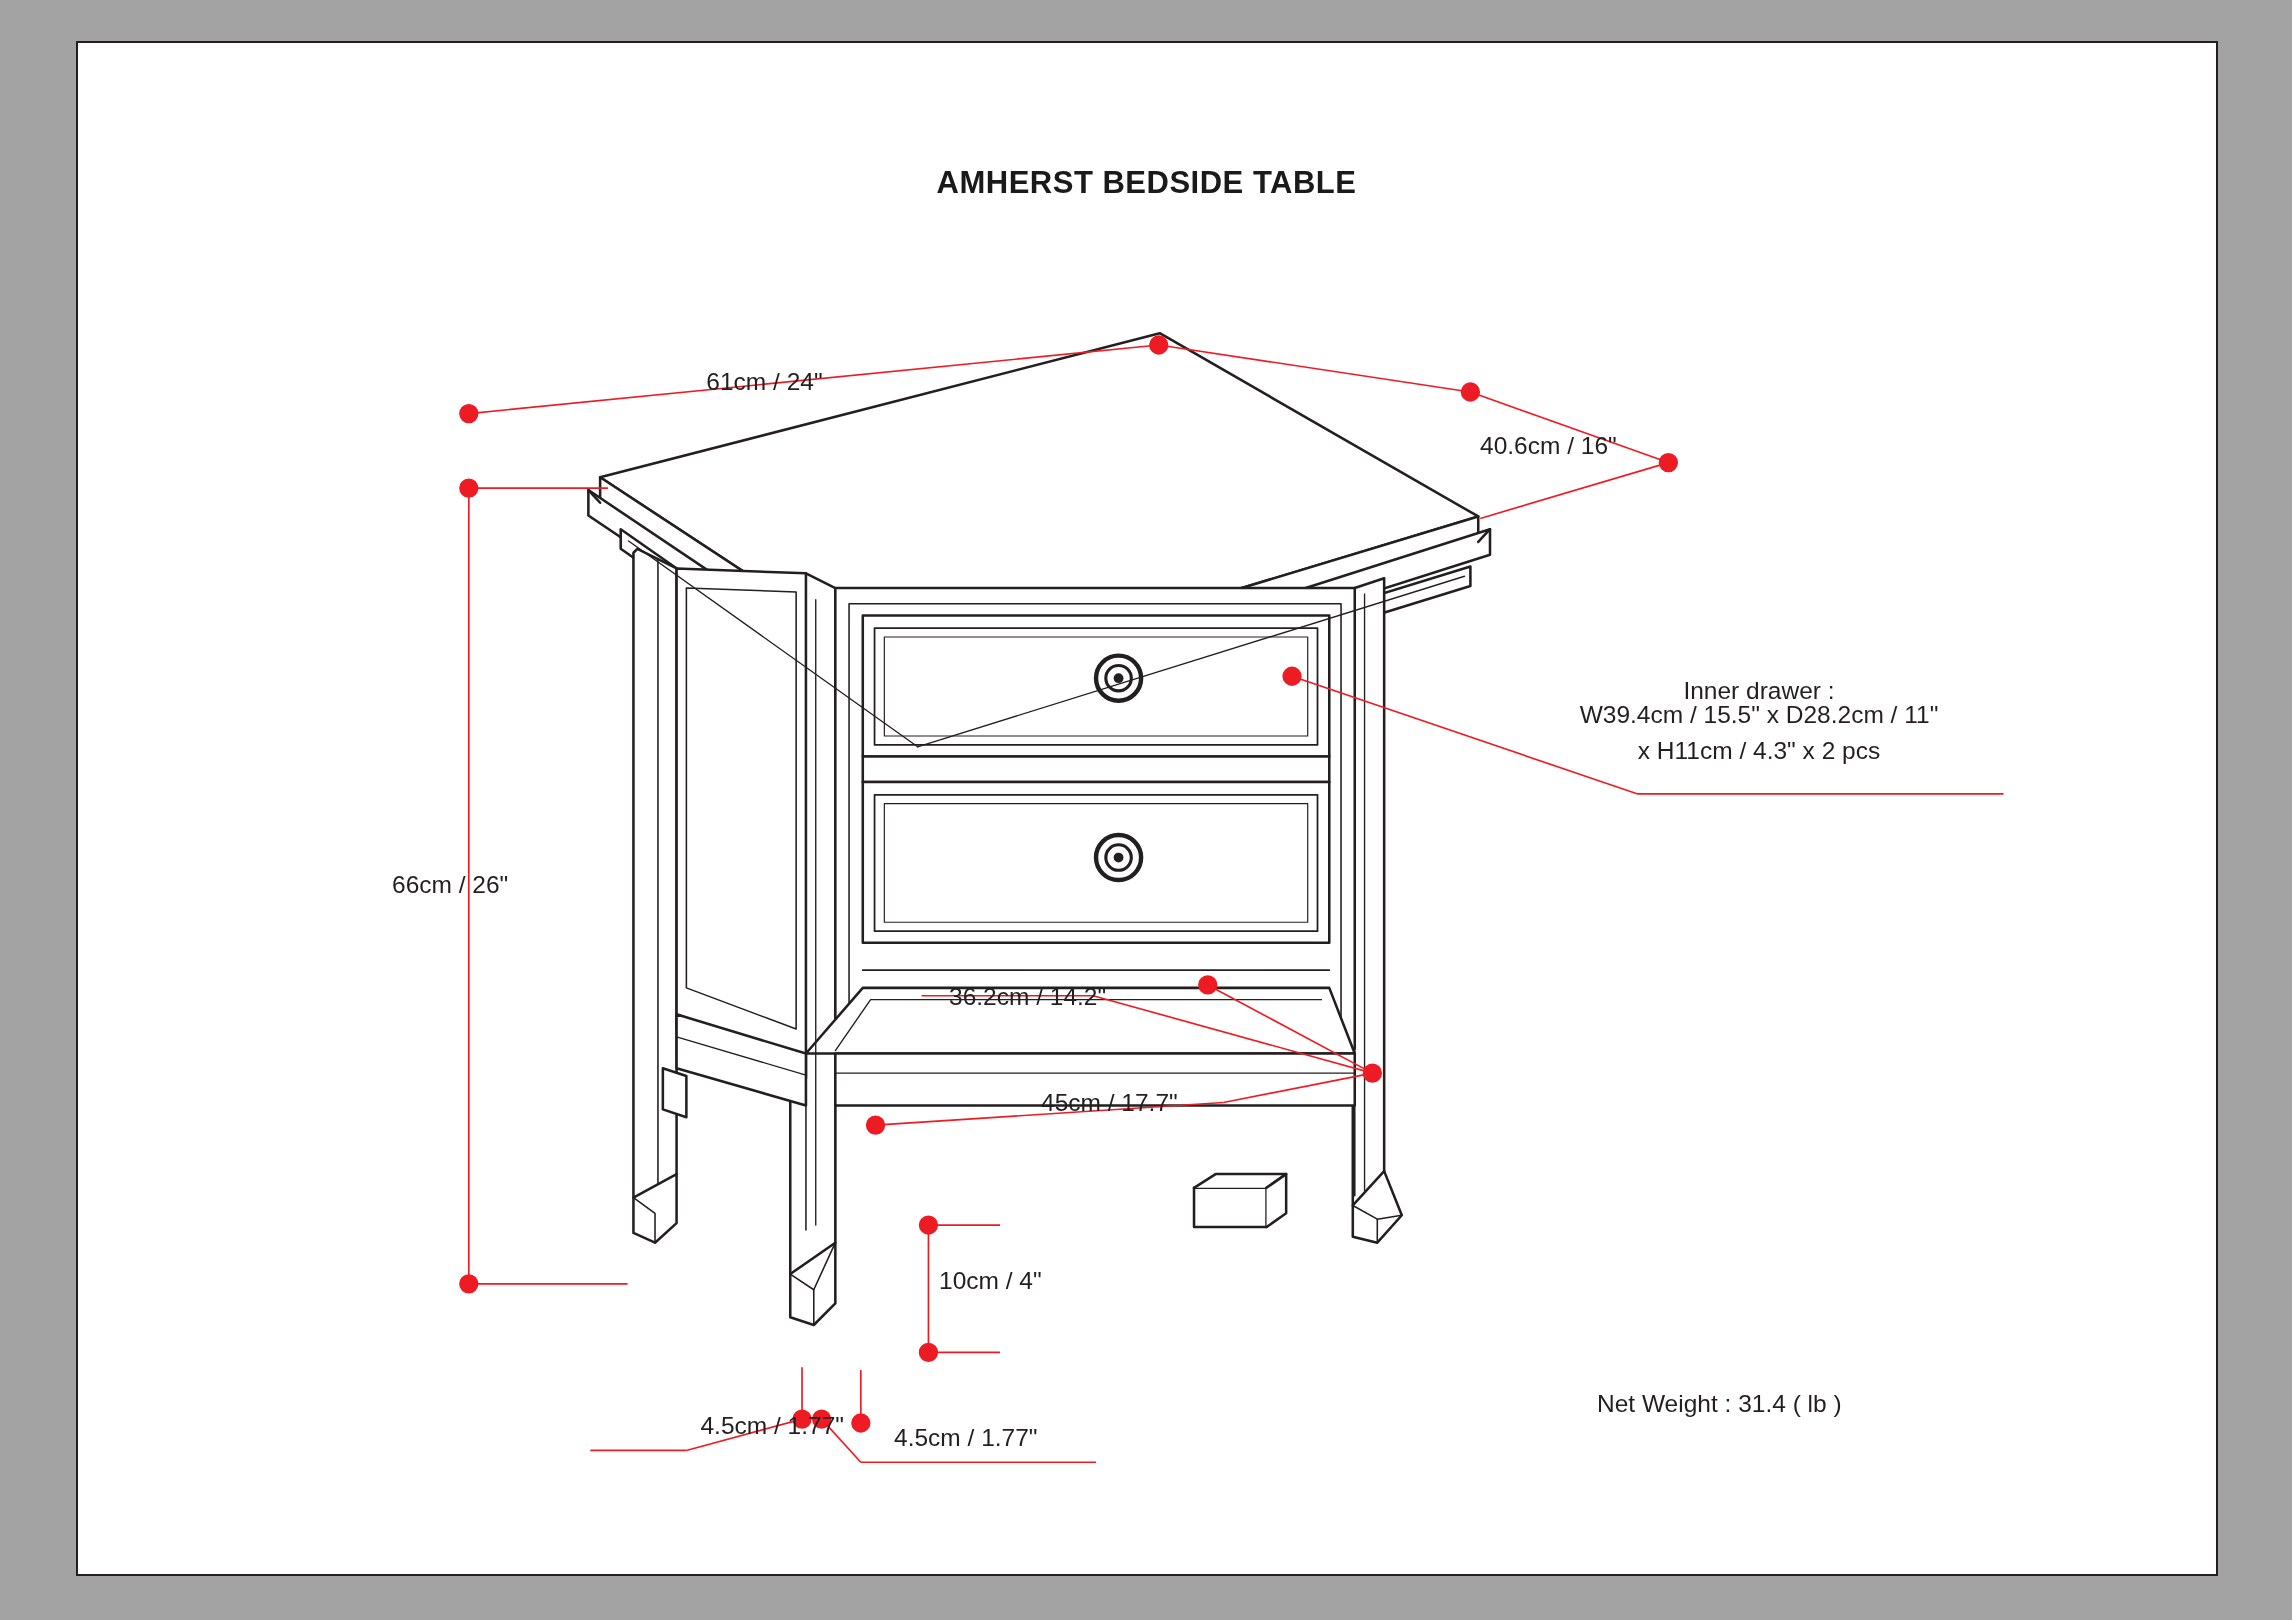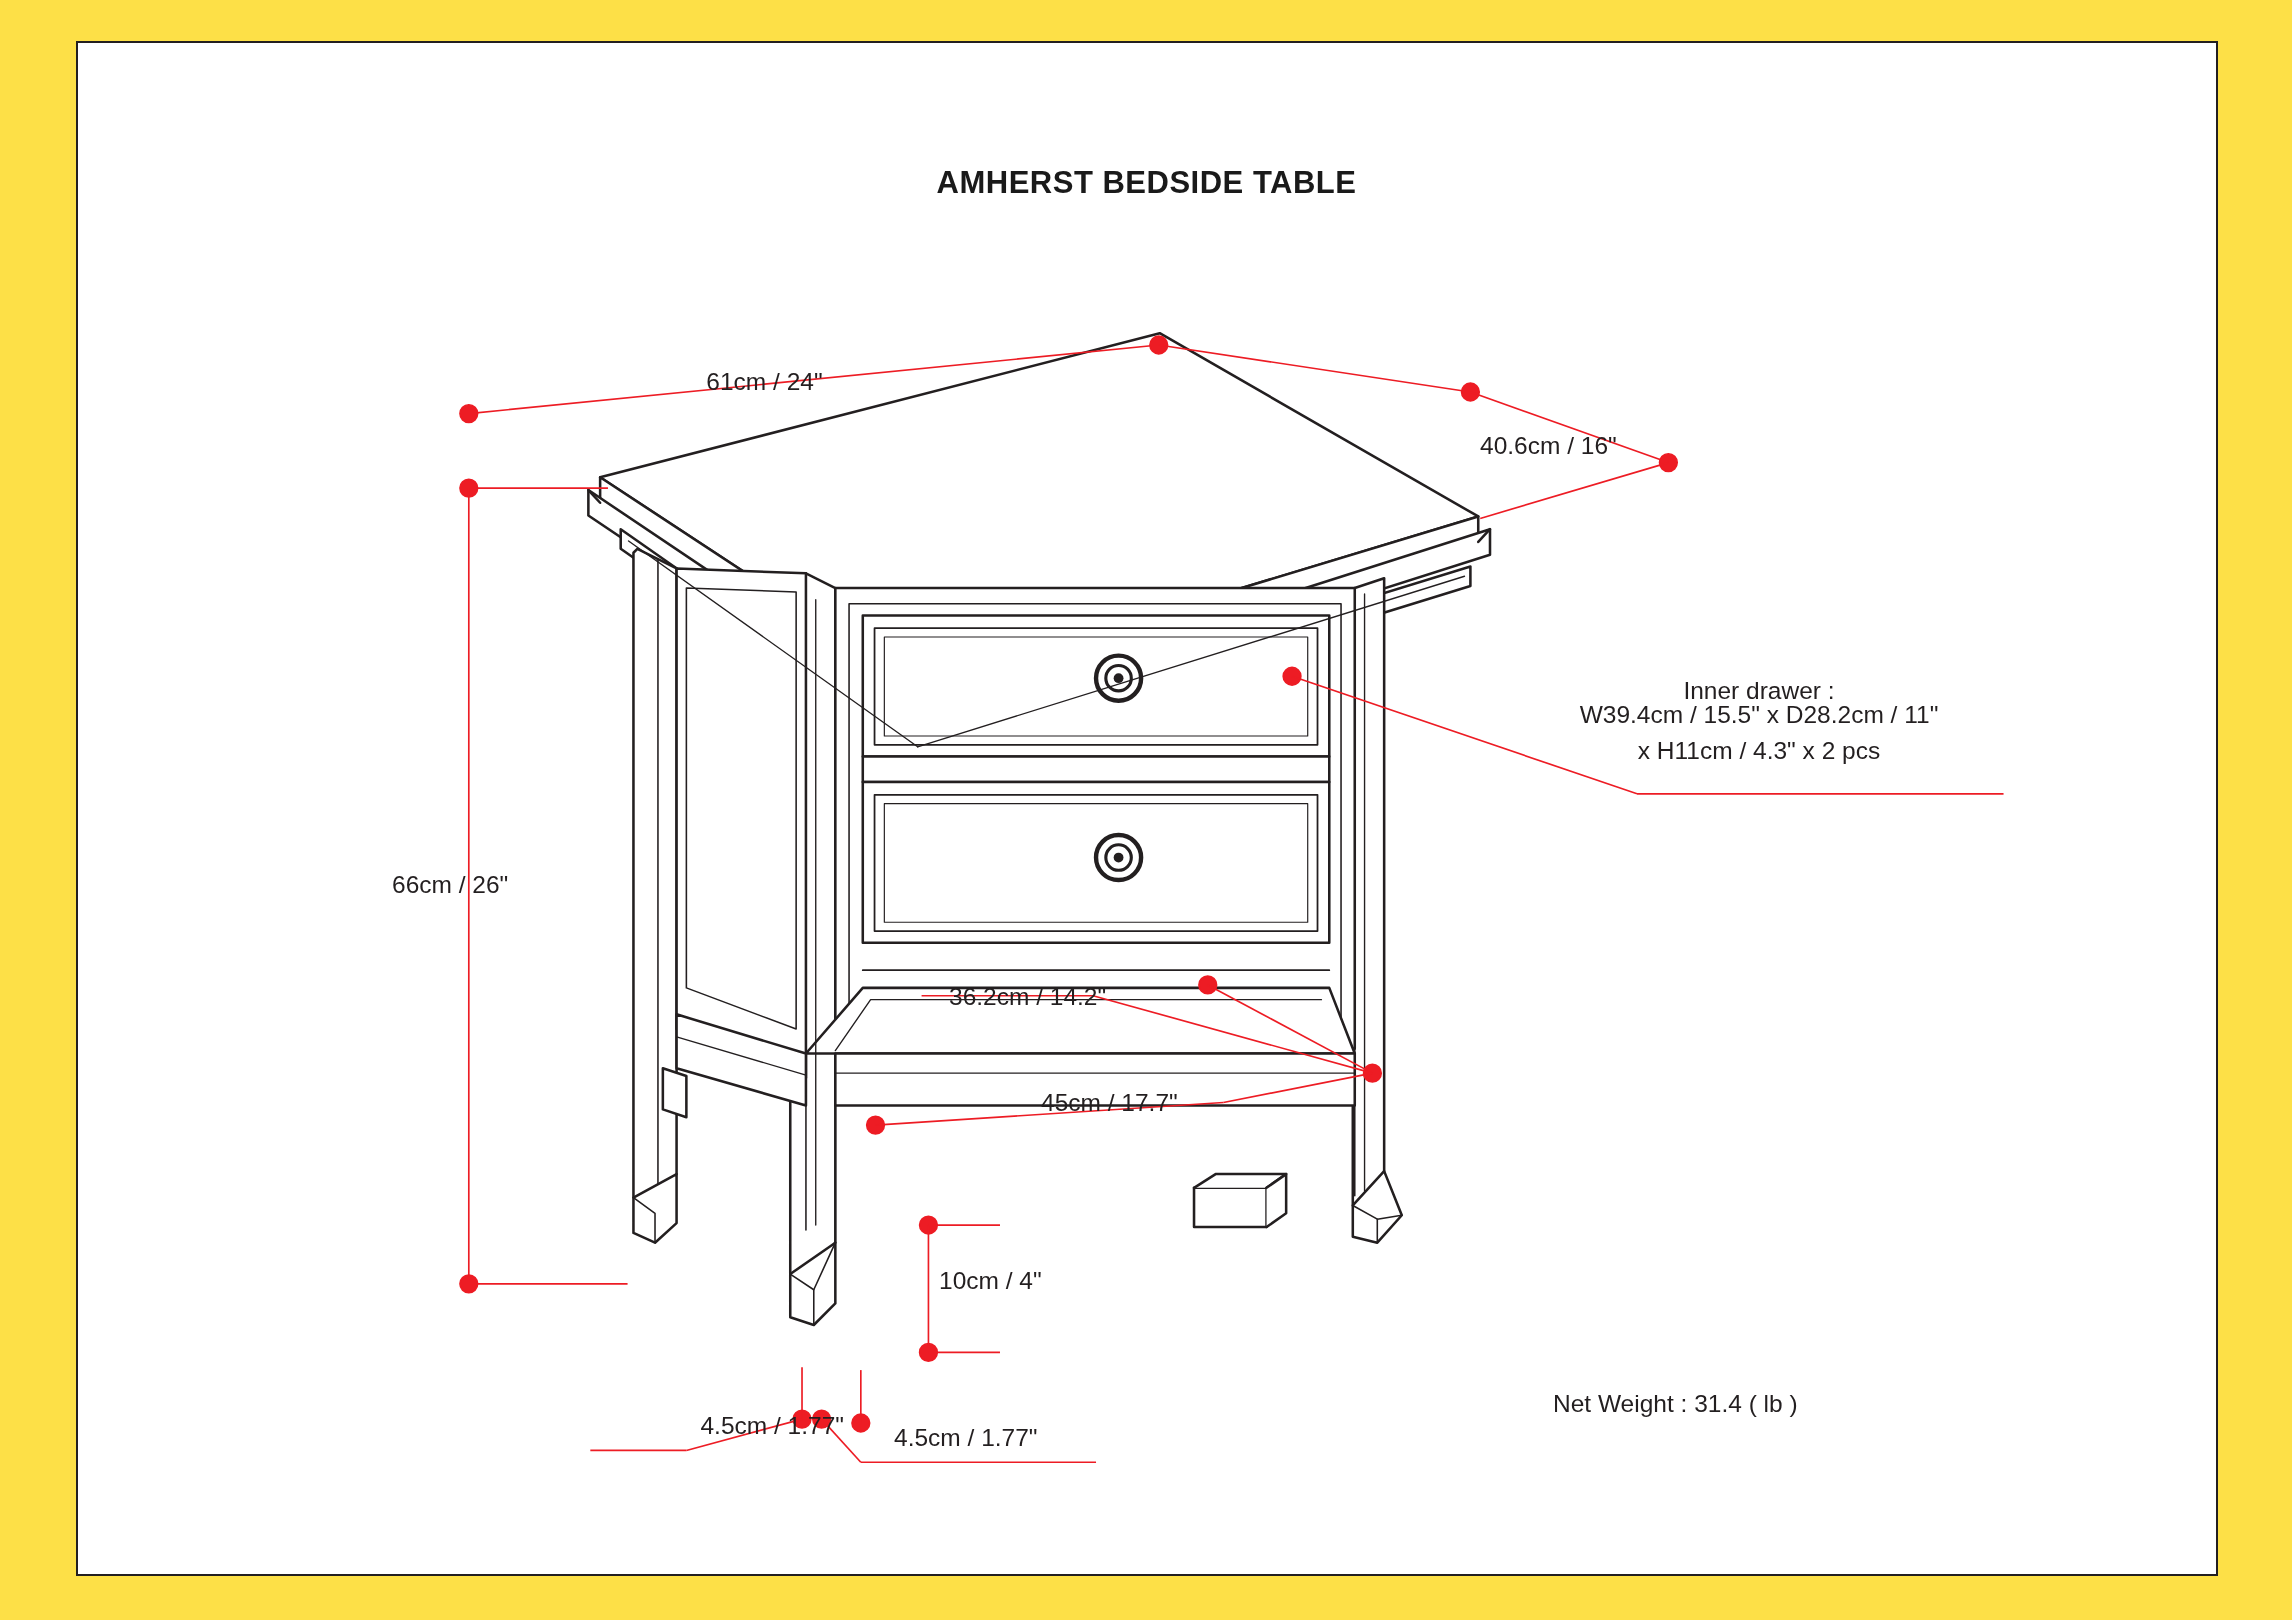--- a/index.html
+++ b/index.html
@@ -9,21 +9,21 @@
   }
   body {
     width: 2293px; height: 1620px;
     font-family: "Liberation Sans", sans-serif;
     color: #231f20;
     overflow: hidden;
   }
   #page {
     position: relative;
     width: 2293px; height: 1620px;
-    background: #fde047;
+    background: #a3a3a3;
   }
   
   #frame {
     position: absolute;
     left: 76px; top: 41px;
     width: 2142px; height: 1535px;
     border: 2px solid #231f20;
     background: #ffffff;
   }
   #title {
@@ -46,21 +46,21 @@
     position: absolute;
     font-size: 24.5px;
     color: #231f20;
     white-space: pre;
     line-height: 1.42;
   }
   .dim-label.center { text-align: center; }
   .dim-label.right { text-align: right; }
   #weight {
     position: absolute;
-    left: 1553px; top: 1390px;
+    left: 1597px; top: 1390px;
     font-size: 24.5px;
     color: #231f20;
   }
 </style>
 </head>
 <body>
 
 <div id="page">
 
   <div id="frame"></div>

